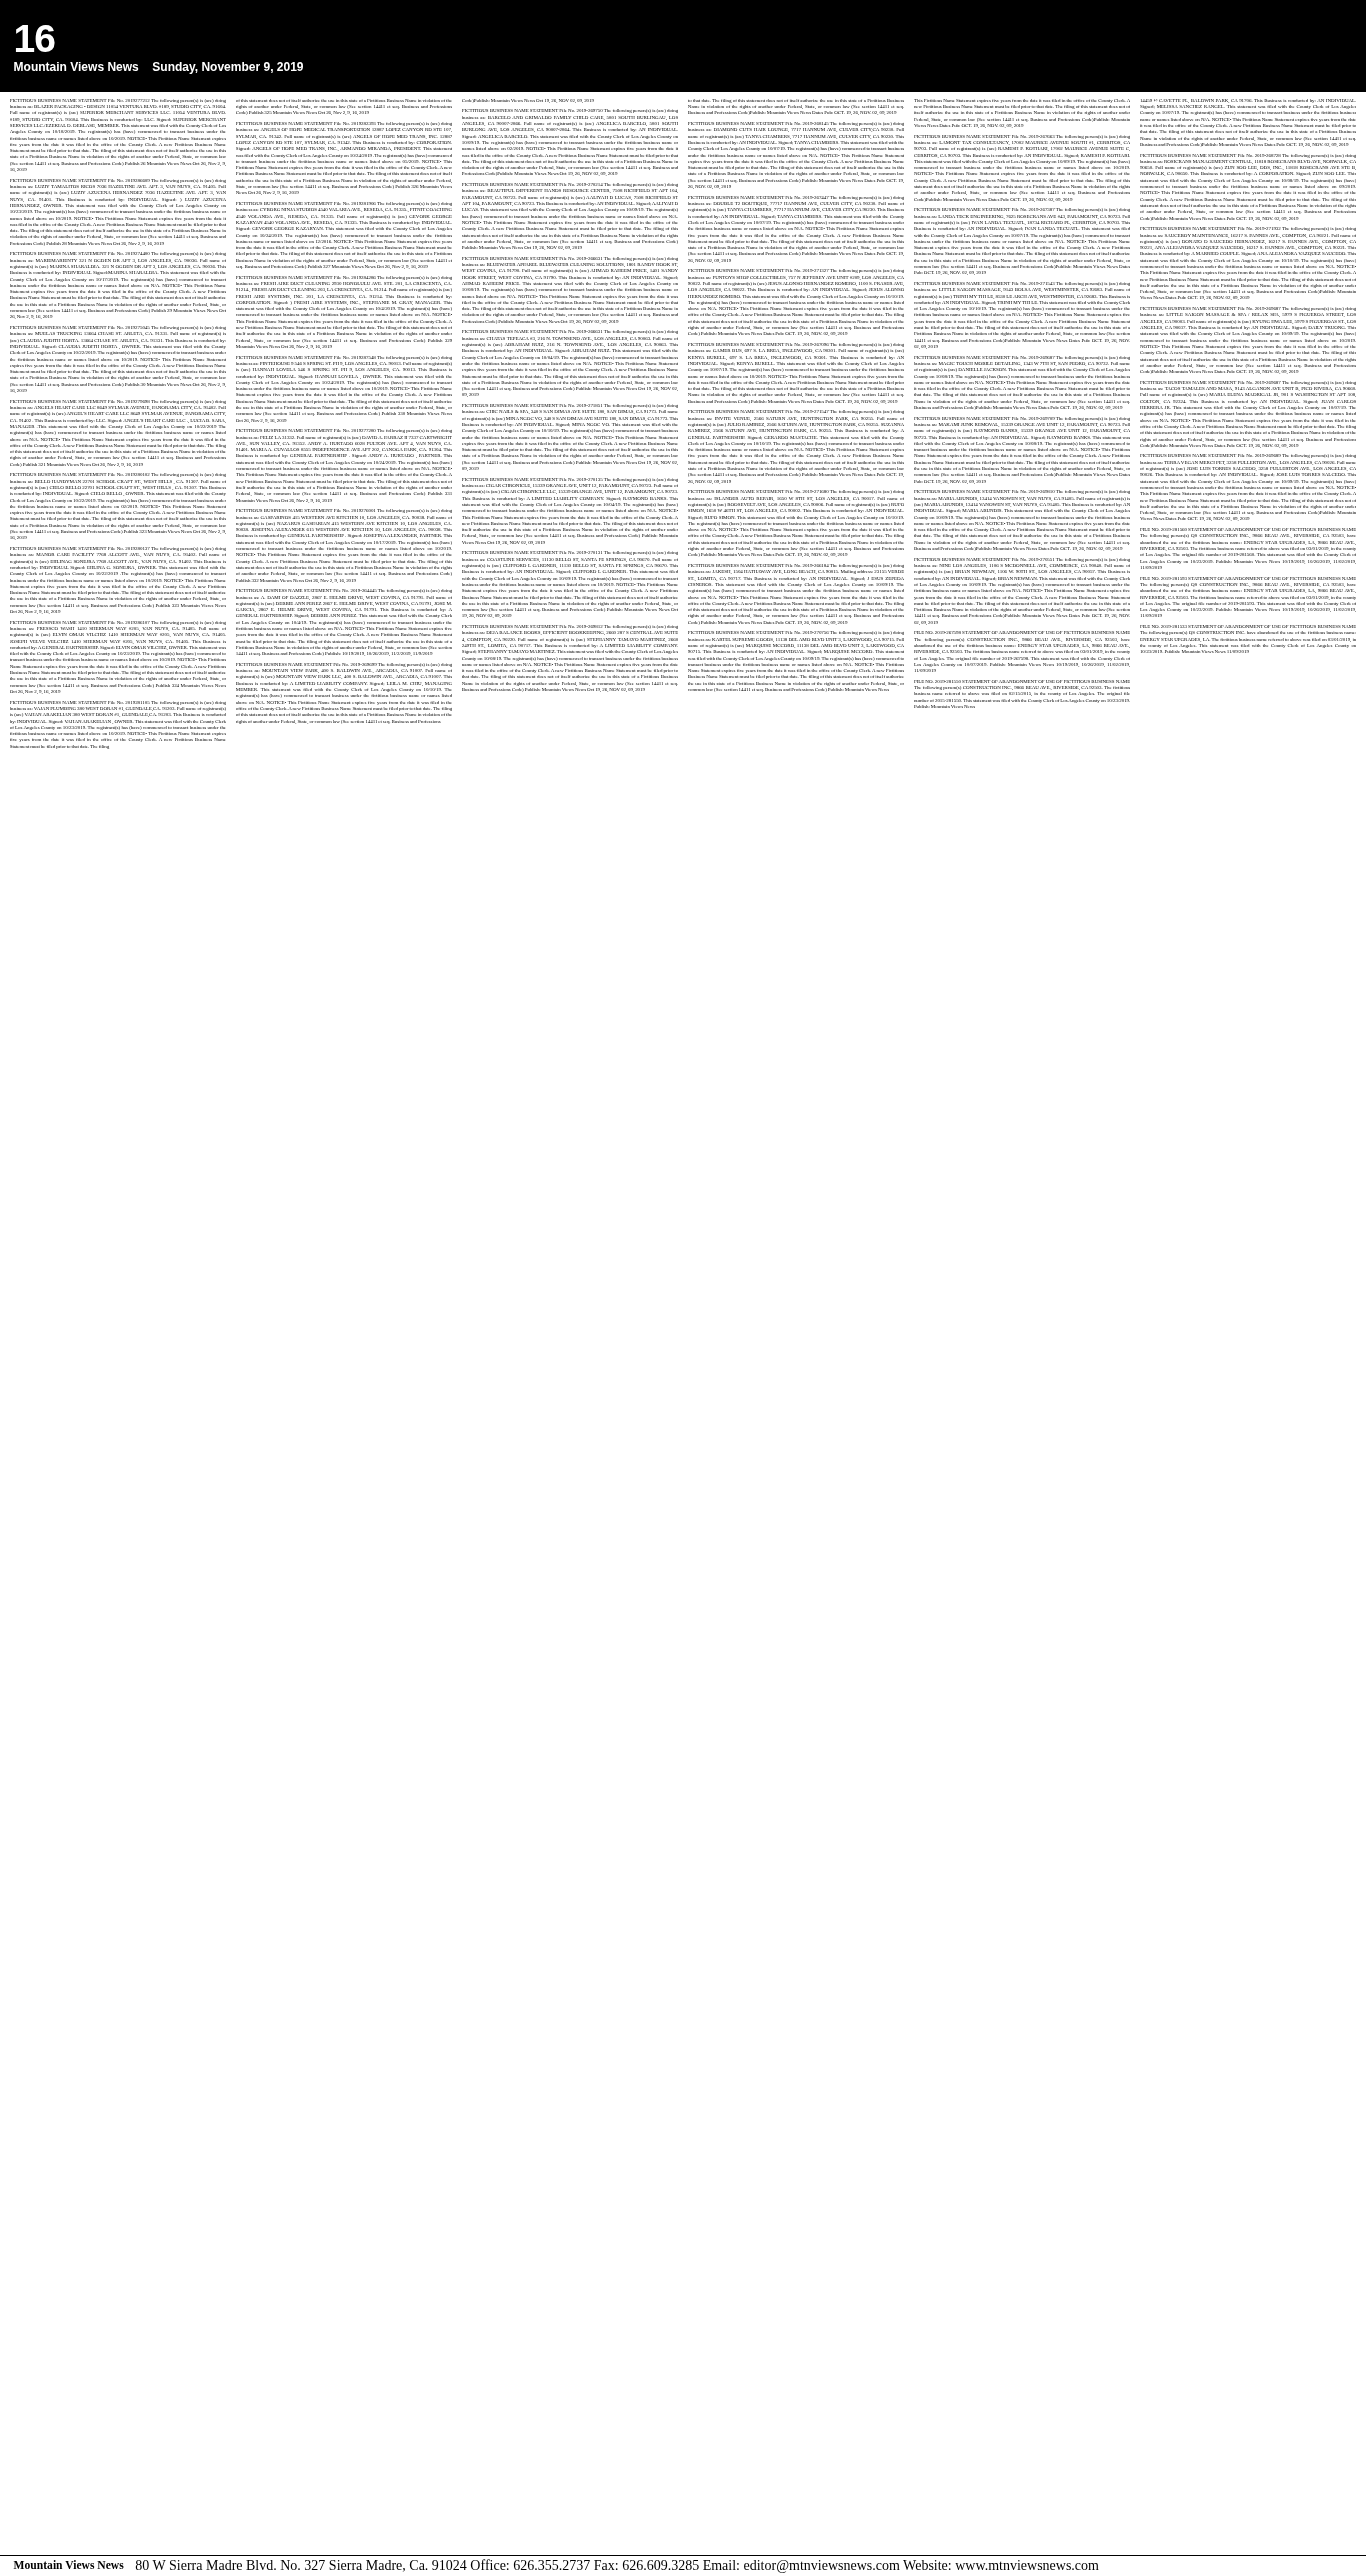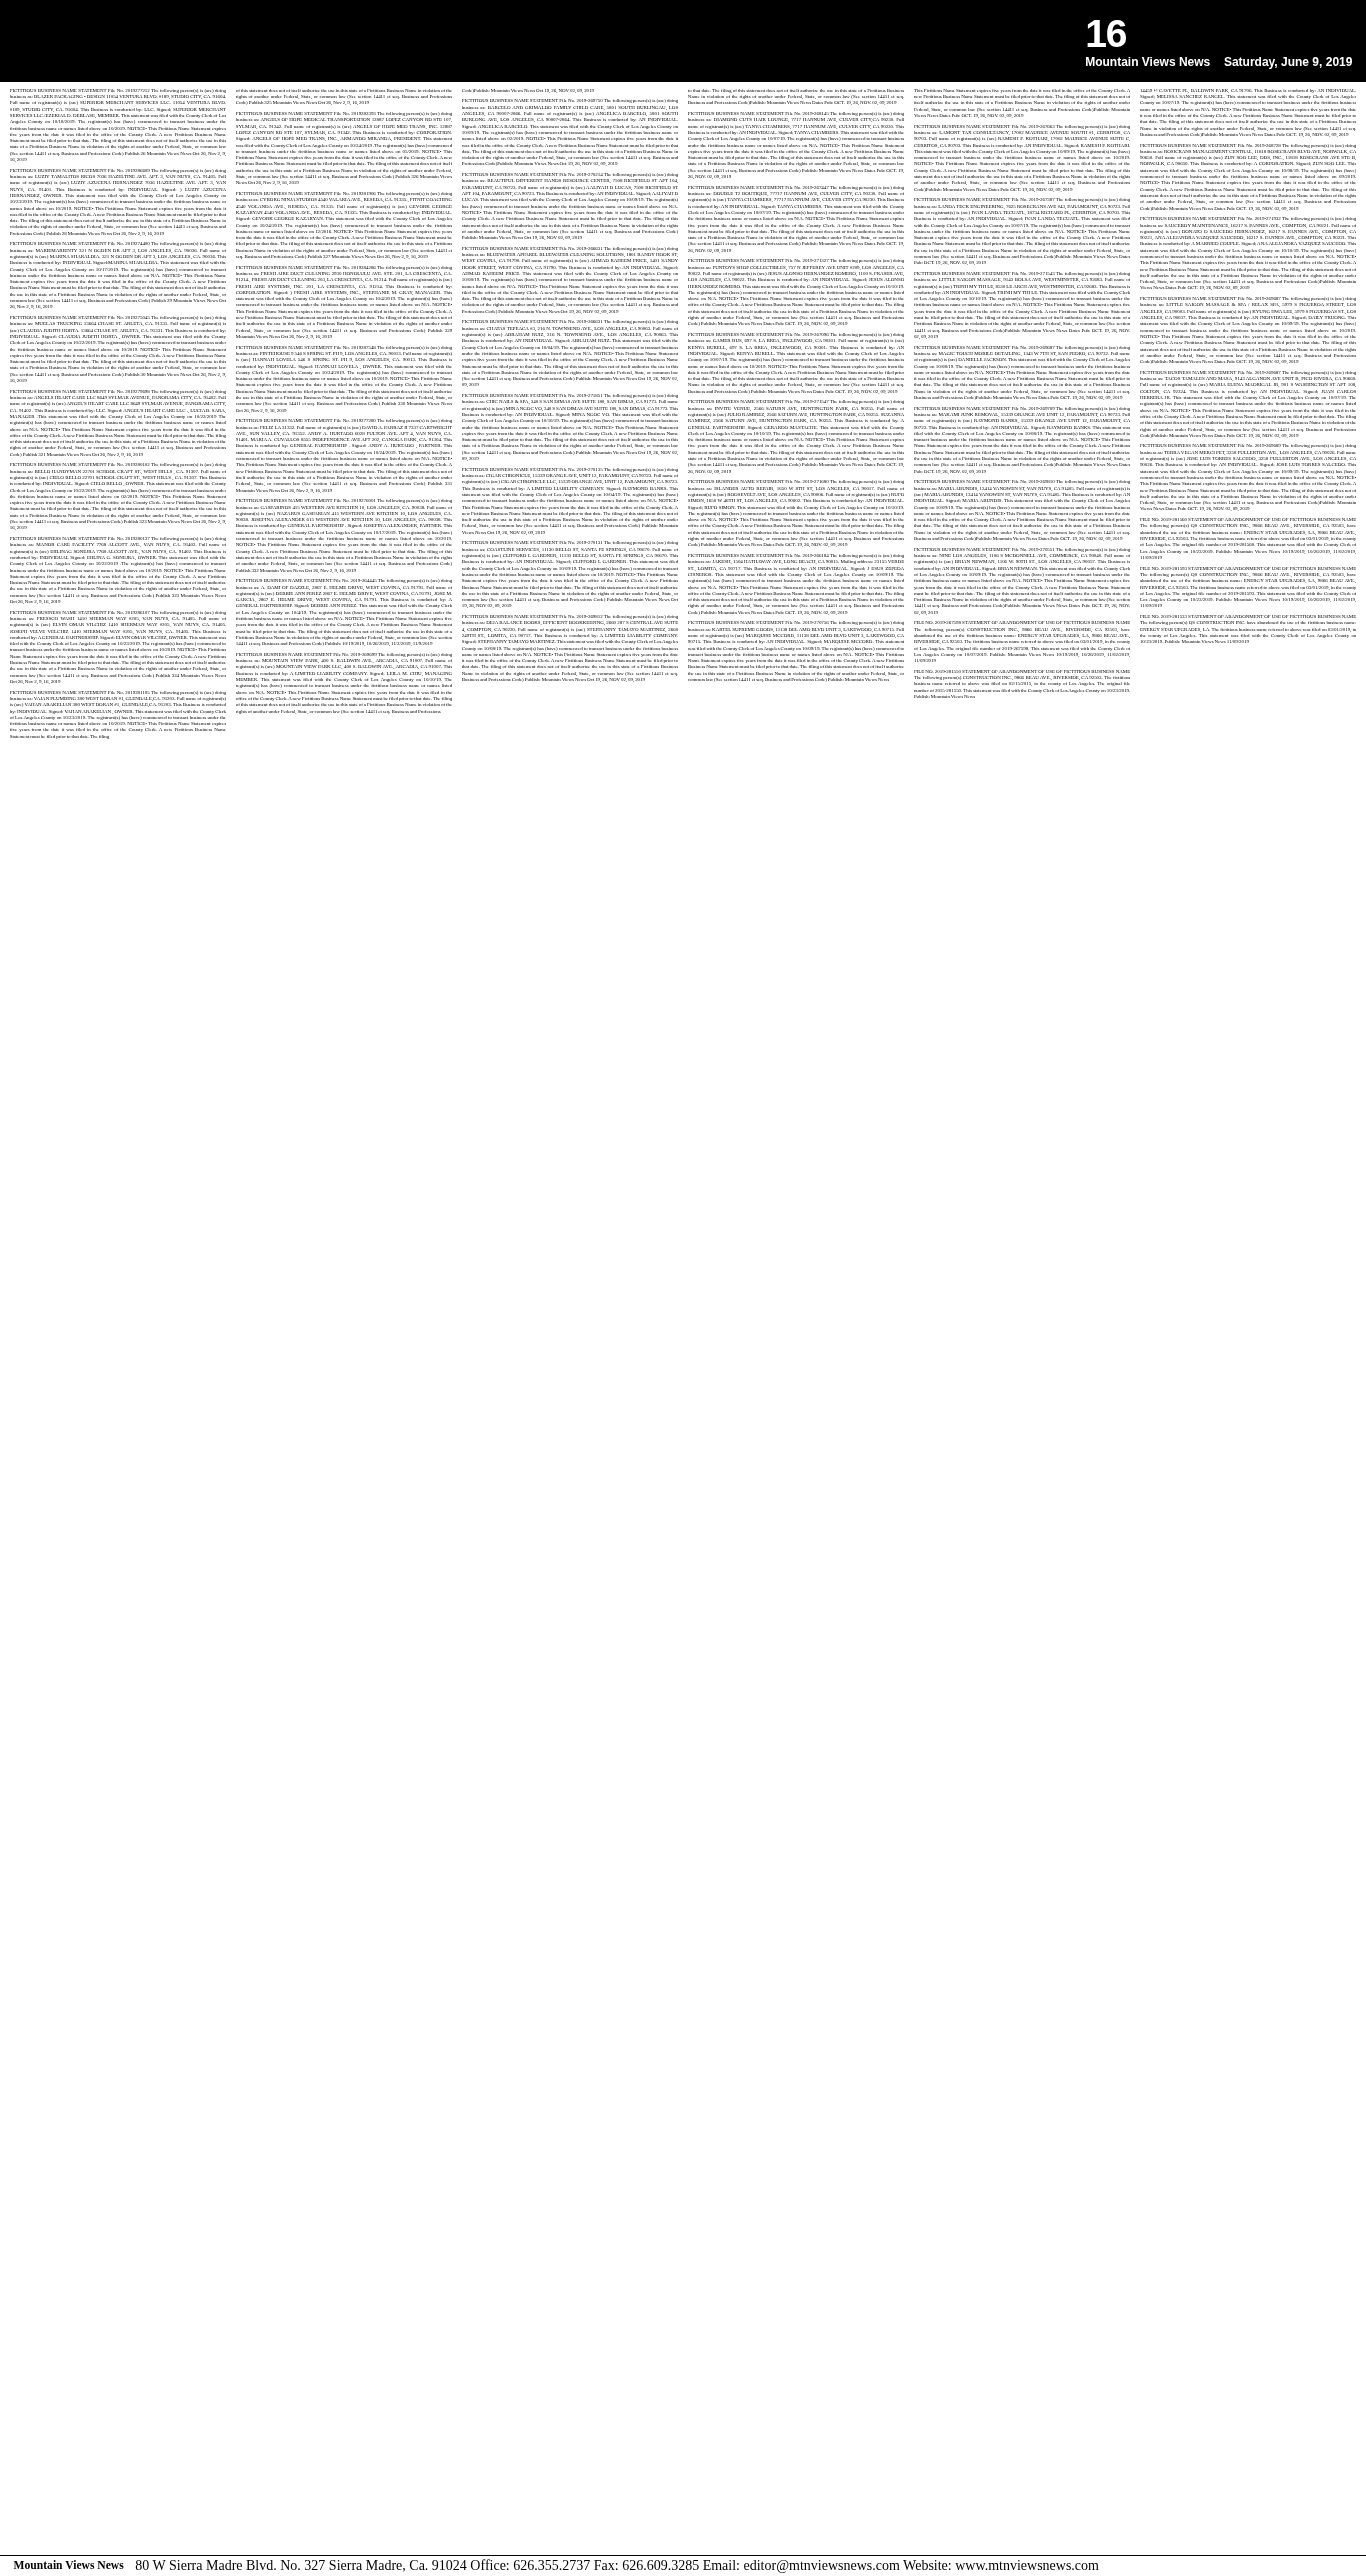--- a/index.html
+++ b/index.html
@@ -17,24 +17,24 @@
     min-height: 2576px;
     position: relative;
     background: #fff;
     box-sizing: border-box;
     padding: 0;
   }
   
   .masthead {
     background: #000;
     color: #fff;
-    height: 82px;
+    height: 92px;
     display: flex;
     align-items: center;
-    justify-content: flex-end;
+    justify-content: space-between;
     padding: 0 13.6px 0 13.6px;
     box-sizing: border-box;
   }
   .masthead-left {
     display: flex;
     flex-direction: column;
     justify-content: center;
     line-height: 1;
   }
   .page-number {
@@ -114,21 +114,21 @@
 </style>
 </head>
 <body>
 
 <div class="page">
 
   <div class="masthead">
     <div class="masthead-left">
       <div class="page-number">16</div>
       <div class="masthead-paper">
-        <span>Mountain Views News</span><span class="sep"></span><span>Saturday, June 9, 2019</span>
+        <span>Mountain Views News</span><span class="sep"></span><span>Sunday, November 9, 2019</span>
       </div>
     </div>
   </div>
 
   <div class="columns">
     <div class="col">
       <div class="notice">
           <p>FICTITIOUS BUSINESS NAME STATEMENT File No. 2019277212 The following person(s) is (are) doing business as: BLAZER PACKAGING • DESIGN 11054 VENTURA BLVD. #189, STUDIO CITY, CA. 91604. Full name of registrant(s) is (are) SUPERIOR MERCHANT SERVICES LLC. 11054 VENTURA BLVD. #189, STUDIO CITY, CA. 91604. This Business is conducted by: LLC. Signed: SUPERIOR MERCHANT SERVICES LLC./EZEKIAL D. DEBLASE, MEMBER. This statement was filed with the County Clerk of Los Angeles County on 10/18/2019. The registrant(s) has (have) commenced to transact business under the fictitious business name or names listed above on 10/2019. NOTICE• This Fictitious Name Statement expires five years from the date it was filed in the office of the County Clerk. A new Fictitious Business Name Statement must be filed prior to that date. The filing of this statement does not of itself authorize the use in this state of a Fictitious Business Name in violation of the rights of another under Federal, State, or common law (See section 14411 et seq. Business and Professions Code) Publish 26 Mountain Views News Oct 26, Nov 2, 9, 16, 2019</p>
         </div>
       <div class="notice">

